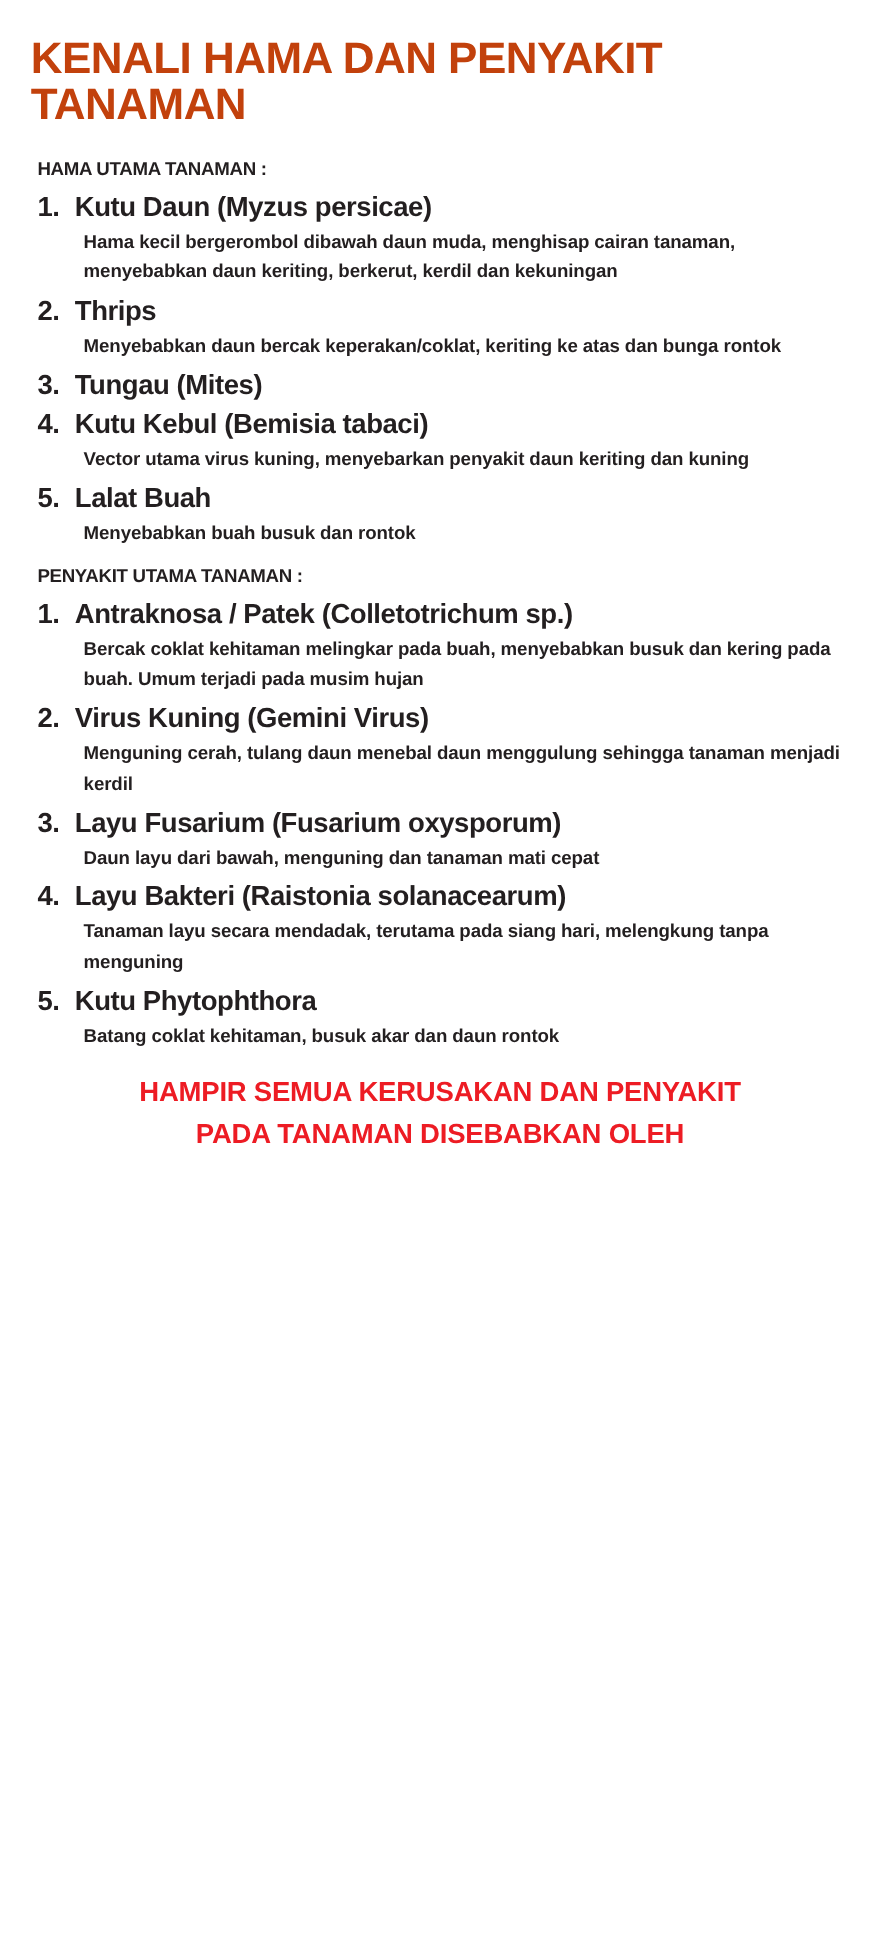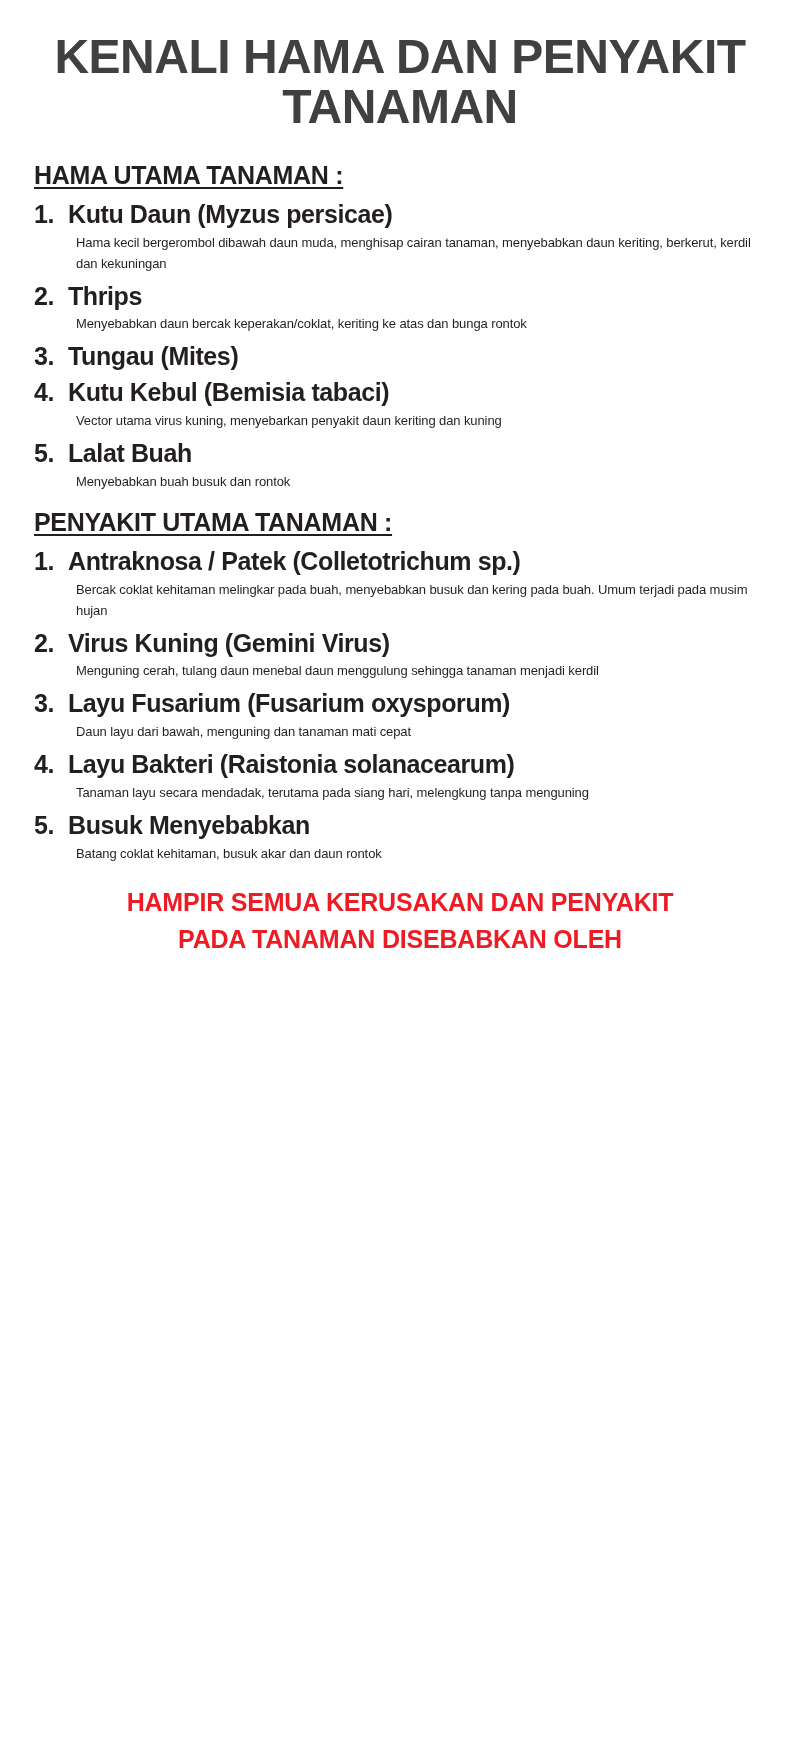--- a/index.html
+++ b/index.html
@@ -15,34 +15,33 @@
     -webkit-font-smoothing: antialiased;
   }
   .page {
     width: 800px;
     min-height: 1758px;
     box-sizing: border-box;
     padding: 26px 28px 20px 28px;
     position: relative;
   }
   .main-title {
-    color: #404040;
+    color: #c2410c;
     font-weight: bold;
-    font-size: 48px;
+    font-size: 40px;
     letter-spacing: -0.5px;
-    text-align: center;
+    text-align: left;
     margin: 6px 0 28px 0;
     line-height: 1.05;
     font-family: "Liberation Sans", sans-serif;
   }
   .section-heading {
-    font-size: 25px;
+    font-size: 17px;
     font-weight: bold;
     color: #231f20;
-    text-decoration: underline;
     text-underline-offset: 3px;
     margin: 0 0 8px 6px;
     letter-spacing: -0.3px;
   }
   .section-heading.second {
     margin-top: 16px;
   }
   .entry {
     margin: 0 0 2px 0;
   }
@@ -58,25 +57,25 @@
   .entry-num {
     width: 34px;
     flex: 0 0 34px;
     font-weight: bold;
     font-size: 25px;
   }
   .entry-title {
     flex: 1;
   }
   .entry-desc {
-    font-size: 13px;
+    font-size: 17px;
     line-height: 1.62;
     margin: 0 0 6px 48px;
     color: #231f20;
-    font-weight: normal;
+    font-weight: bold;
     letter-spacing: -0.1px;
     max-width: 700px;
   }
   .footer {
     margin-top: 20px;
     text-align: center;
     color: #ed1c24;
     font-weight: bold;
   }
   .footer-line1, .footer-line2 {
@@ -169,21 +168,21 @@
     <div class="entry-head">
       <span class="entry-num">4.</span>
       <span class="entry-title">Layu Bakteri (Raistonia solanacearum)</span>
     </div>
     <p class="entry-desc">Tanaman layu secara mendadak, terutama pada siang hari, melengkung tanpa menguning</p>
   </div>
 
   <div class="entry">
     <div class="entry-head">
       <span class="entry-num">5.</span>
-      <span class="entry-title">Busuk Menyebabkan</span>
+      <span class="entry-title">Kutu Phytophthora</span>
     </div>
     <p class="entry-desc">Batang coklat kehitaman, busuk akar dan daun rontok</p>
   </div>
 
   <div class="footer">
     <div class="footer-line1">HAMPIR SEMUA KERUSAKAN DAN PENYAKIT</div>
     <div class="footer-line2">PADA TANAMAN DISEBABKAN OLEH</div>
   </div>
 
 </div>

